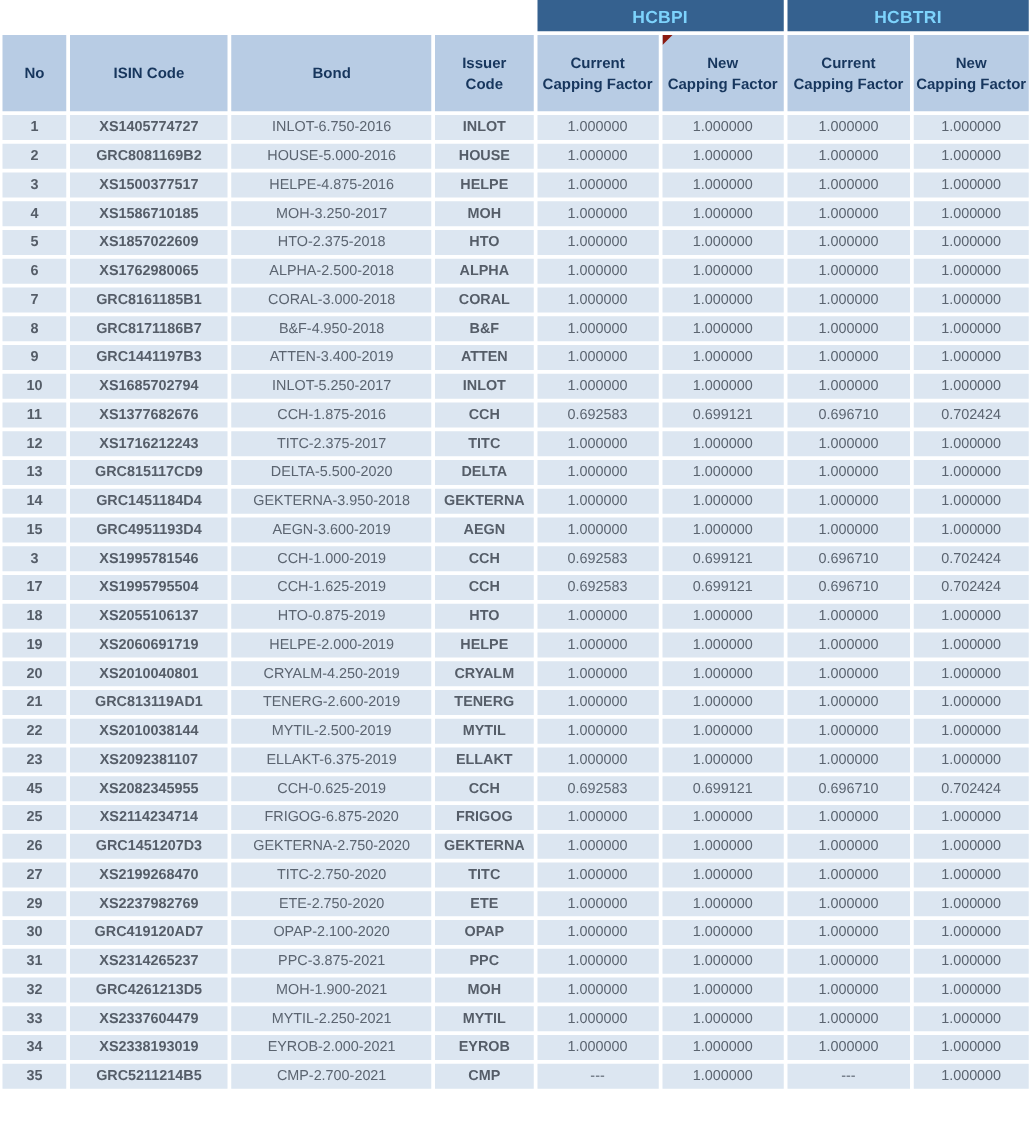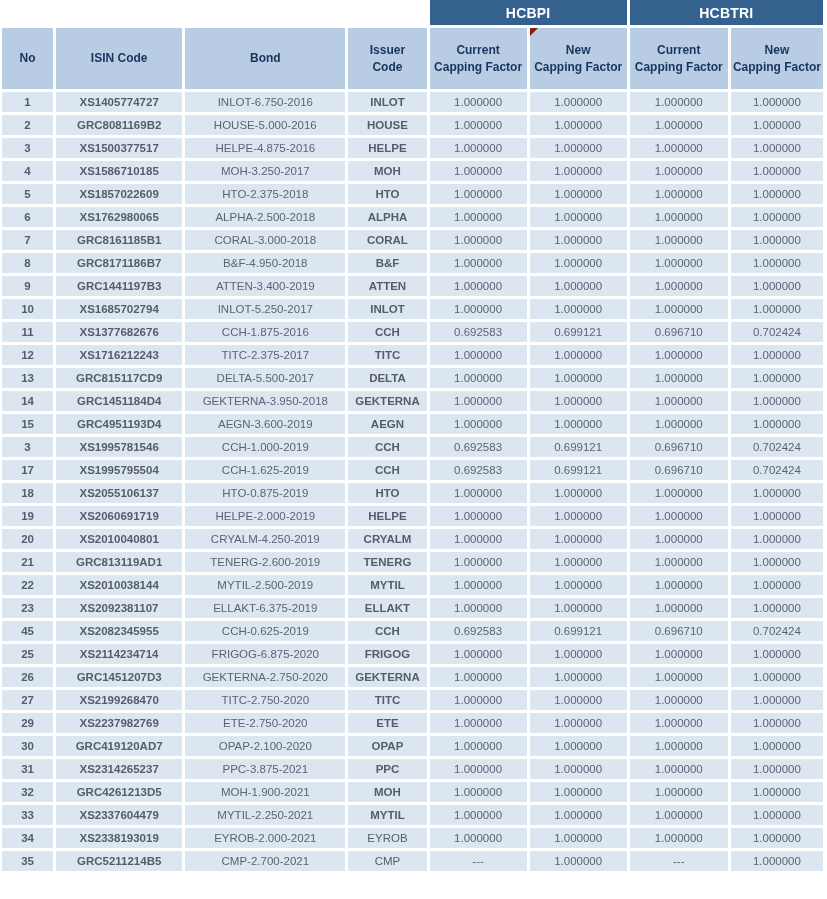--- a/index.html
+++ b/index.html
@@ -36,21 +36,21 @@
     text-align: center;
     vertical-align: middle;
     white-space: nowrap;
     overflow: hidden;
   }
 
   
   tr.group-row { height: 25px; }
   th.group {
     background: #35618F;
-    color: #ffffff;
+    color: #7dd3fc;
     font-size: 14px;
     font-weight: bold;
     letter-spacing: 0.2px;
   }
   td.corner-spacer { background: transparent; }
 
   
   tr.colhead-row { height: 61px; }
   th.colhead {
     background: #B8CCE4;
@@ -72,21 +72,21 @@
   }
 
   
   tbody td {
     background: #DCE6F1;
     color: #5B6470;
     font-size: 11.5px;
     height: 20px;
   }
   tbody td.bold { font-weight: bold; color: #555D68; }
-  tbody td.regular-weight { font-weight: normal; }
+  tbody td.regular-weight { font-weight: bold; }
 </style>
 </head>
 <body>
 
 <div class="page">
   <table class="capping">
     <colgroup>
       <col class="c-no">
         <col class="c-isin">
         <col class="c-bond">
@@ -248,21 +248,21 @@
     <td>TITC-2.375-2017</td>
     <td class="bold">TITC</td>
     <td>1.000000</td>
     <td>1.000000</td>
     <td>1.000000</td>
     <td>1.000000</td>
   </tr>
         <tr>
     <td class="bold">13</td>
     <td class="bold">GRC815117CD9</td>
-    <td>DELTA-5.500-2017</td>
+    <td>DELTA-5.500-2020</td>
     <td class="bold">DELTA</td>
     <td>1.000000</td>
     <td>1.000000</td>
     <td>1.000000</td>
     <td>1.000000</td>
   </tr>
         <tr>
     <td class="bold">14</td>
     <td class="bold">GRC1451184D4</td>
     <td>GEKTERNA-3.950-2018</td>

